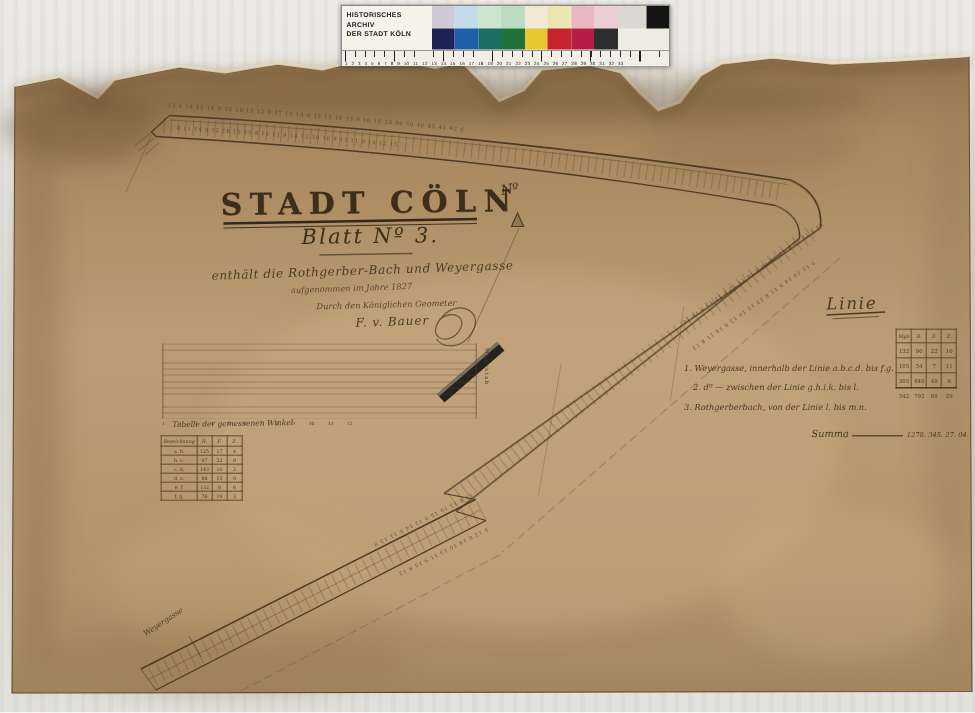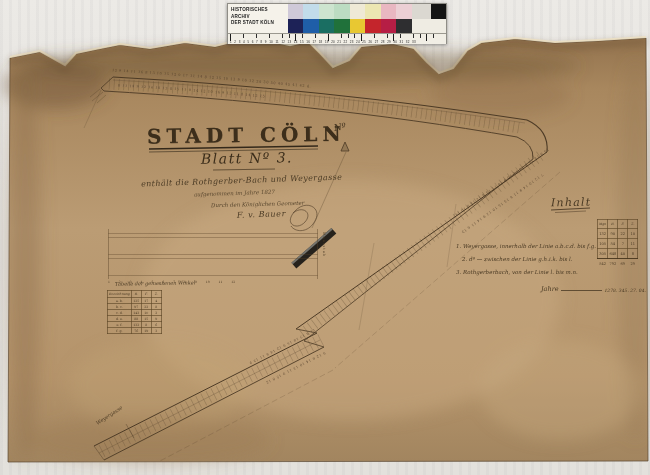--- a/index.html
+++ b/index.html
@@ -189,21 +189,21 @@
   <div class="abs ink t-main">STADT CÖLN</div>
   <div class="abs ink t-blatt">Blatt Nº 3.</div>
   <div class="abs blatt-rule"></div>
   <div class="abs script t-sub1">enthält die Rothgerber-Bach und Weyergasse</div>
   <div class="abs script t-sub2">aufgenommen im Jahre 1827</div>
   <div class="abs script t-sub3">Durch den Königlichen Geometer</div>
   <div class="abs script t-sig">F. v. Bauer</div>
 
   <div class="abs ink north-label">Nº</div>
 
-  <div class="abs script inhalt-h">Inhalt</div>
+  <div class="abs script inhalt-h">Linie</div>
   <div class="abs script inh-item inh-1">1. Weyergasse, innerhalb der Linie a.b.c.d. bis f.g.</div>
   <div class="abs script inh-item inh-2">2. dº  —  zwischen der Linie g.h.i.k. bis l.</div>
   <div class="abs script inh-item inh-3">3. Rothgerberbach, von der Linie l. bis m.n.</div>
 
   <table class="abs old inh-table">
     <tbody>
         <tr>
       <th>Mgn</th>
       <th>R.</th>
       <th>F.</th>
@@ -230,21 +230,21 @@
     <tr class="sum">
       <td>542</td>
           <td>792</td>
       <td>69</td>
           <td>29</td>
     </tr>
   </tbody>
     </table>
 
   <div class="abs script summa-row">
-    <span>Jahre</span>
+    <span>Summa</span>
     <span class="line"></span>
     <span class="summa-vals">1278. 345. 27. 04.</span>
   </div>
 
   <div class="abs grid-scale"></div>
   <div class="abs grid-nums">1 2 3 4 5 6 7 8 9 10 11 12</div>
   <div class="abs grid-label">Maasstab</div>
 
   <div class="abs script lt-caption">Tabelle der gemessenen Winkel</div>
   <table class="abs old left-table">

